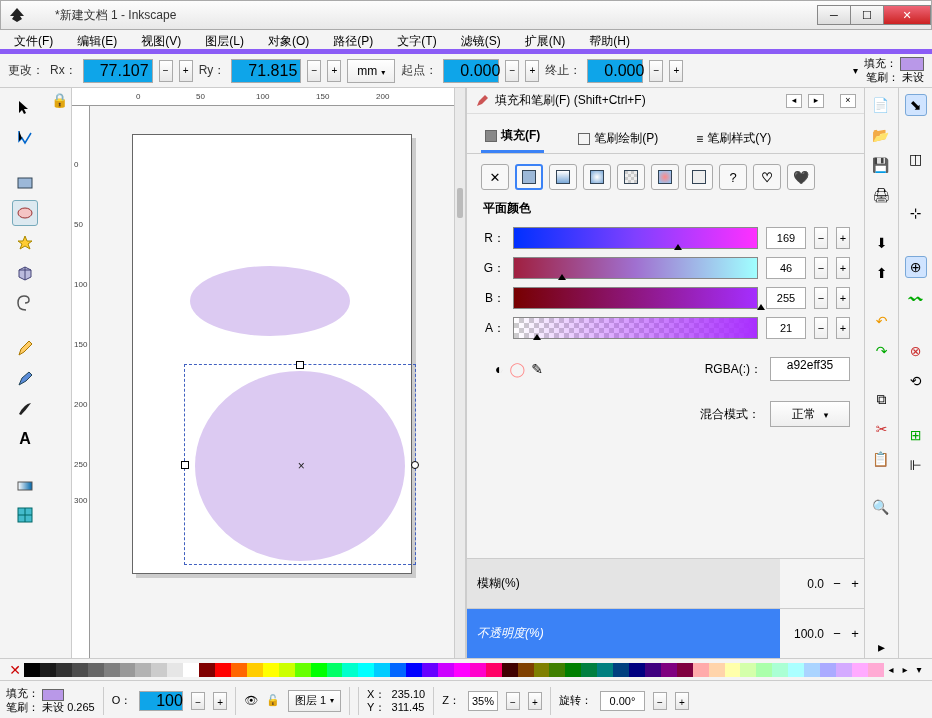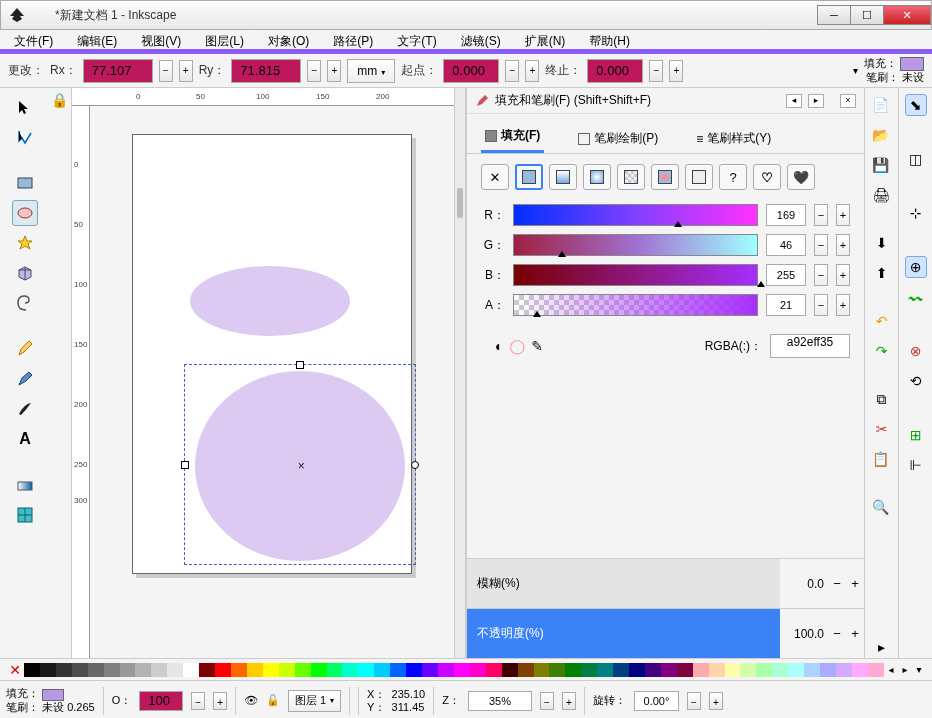--- a/index.html
+++ b/index.html
@@ -9,21 +9,21 @@
 .titlebar-icon { width: 16px; height: 16px; margin-right: 6px; }
 .title-text { font-size: 12px; color: #333; flex: 1; margin-left: 24px; }
 .winbtn { width: 34px; height: 20px; border: 1px solid #888; background: linear-gradient(#f8f8f8,#ddd); display: flex; align-items: center; justify-content: center; font-size: 11px; margin-left: -1px; }
 .winbtn.close { background: linear-gradient(#e67,#c22); color: #fff; width: 48px; border-top-right-radius: 0; }
 
 .menubar { height: 24px; background: #f4f4f4; border-bottom: 5px solid #8b5cf6; display: flex; padding-left: 6px; gap: 8px; }
 .menu-item { padding: 3px 8px; font-size: 12px; cursor: pointer; }
 
 .optbar { height: 34px; background: #f4f4f4; border-bottom: 1px solid #ccc; display: flex; align-items: center; padding: 0 8px; gap: 6px; font-size: 12px; }
 .optbar .lbl { color: #333; }
-.numbox { width: 70px; height: 24px; border: 1px solid #aaa; background: #be185d; display: flex; align-items: center; padding: 0 8px; font-size: 13px; }
+.numbox { width: 70px; height: 24px; border: 1px solid #aaa; background: #0ea5e9; display: flex; align-items: center; padding: 0 16px; font-size: 16px; }
 .stepbtn { width: 14px; height: 22px; border: 1px solid #aaa; background: linear-gradient(#fff,#e8e8e8); font-size: 10px; text-align: center; line-height: 20px; cursor: pointer; }
 .unitbox { width: 48px; height: 24px; border: 1px solid #aaa; background: linear-gradient(#fff,#eee); text-align: center; line-height: 22px; font-size: 12px; position: relative; }
 .unitbox::after { content:"▾"; font-size:8px; margin-left:4px;}
 .fill-swatch { width: 24px; height: 14px; background: #b998e8; border: 1px solid #666; }
 
 .mainrow { display: flex; height: 570px; }
 
 .toolbox { width: 50px; background: #f4f4f4; display: flex; flex-direction: column; align-items: center; padding-top: 6px; gap: 4px; }
 .toolbox.left2 { width: 22px; padding-top: 4px; gap: 20px; border-right: 1px solid #ccc; }
 .tool { width: 26px; height: 26px; border: 1px solid transparent; border-radius: 3px; display: flex; align-items: center; justify-content: center; font-size: 14px; cursor: pointer; }
@@ -86,41 +86,41 @@
 .picker-icons { display: flex; gap: 6px; margin-right: auto; margin-left: 14px;}
 .picker-icons span { font-size: 14px; cursor: pointer;}
 
 .blend-row { display: flex; justify-content: flex-end; align-items: center; gap: 10px; padding: 6px 14px 12px; font-size: 12px; }
 .blend-sel { width: 80px; height: 26px; border: 1px solid #aaa; background: linear-gradient(#fff,#eee); text-align: center; line-height: 24px; position: relative; }
 .blend-sel::after{content:"▾"; margin-left:8px; font-size:9px;}
 
 .slider-line { display: flex; align-items: center; font-size: 12px; border-top: 1px solid #ccc;}
 .slider-line .label-box { padding: 16px 10px; }
 .slider-line.blur .label-box { background: #e4e4e4; flex: 1; }
-.slider-line.opac .label-box { background: #3b82f6; color: #fff; flex: 1; }
+.slider-line.opac .label-box { background: #3b82f6; color: #fff; flex: 1; font-style: italic; }
 .slider-line .valtxt { width: 48px; text-align: right; padding-right: 4px;}
 .slider-line .pm-btn { width: 18px; font-size: 13px; text-align: center; cursor: pointer; }
 
 .side-toolbar { width: 34px; background: #f4f4f4; display: flex; flex-direction: column; align-items: center; padding-top: 6px; gap: 8px; border-left: 1px solid #ccc;}
 .side-tool { width: 22px; height: 22px; display: flex; align-items: center; justify-content: center; font-size: 14px; cursor: pointer; border-radius: 3px;}
 .side-tool.sel { background: #d0e4ff; border: 1px solid #7aa8d8; }
 
 .palette-row { height: 22px; display: flex; align-items: center; padding: 0 6px; border-top: 1px solid #ccc; background: #f4f4f4;}
 .palette-row .x { width: 18px; font-size: 14px; color: #c00; text-align:center; cursor:pointer;}
 .palette { flex: 1; height: 14px; display: flex; }
 .palette .sw { flex: 1; cursor: pointer; }
 .palette-row .arrow { width:14px; font-size:10px; text-align:center; cursor:pointer;}
 
 .statusbar { height: 40px; background: #f4f4f4; border-top: 1px solid #ccc; display: flex; align-items: center; font-size: 11px; padding: 0 6px; gap: 8px; }
 .status-swatch { width: 22px; height: 12px; background: #b998e8; border: 1px solid #666;}
 .status-sep { width: 1px; height: 28px; background: #ccc; }
 .layer-sel { height: 22px; border: 1px solid #aaa; background: linear-gradient(#fff,#eee); padding: 0 6px; font-size: 11px; display: flex; align-items: center;}
 .layer-sel::after{content:" ▾"; font-size:8px; margin-left:4px;}
 .hint { flex: 0 1 auto; font-size: 11px; line-height: 13px; }
-.zoom { width: 64px; height: 20px; border: 1px solid #aaa; background: #fff; text-align: center; font-size: 11px; line-height: 18px;}
+.zoom { width: 30px; height: 20px; border: 1px solid #aaa; background: #fff; text-align: center; font-size: 11px; line-height: 18px;}
 
 </style>
 </head>
 <body>
 
 <div class="titlebar">
   <svg class="titlebar-icon" viewBox="0 0 16 16">
       <polygon points="8,1 15,9 11,9 13,12 8,15 3,12 5,9 1,9" fill="#222"></polygon>
     </svg>
   <span class="title-text">*新建文档 1 - Inkscape</span>
@@ -283,21 +283,21 @@
 
   <div class="panel-gutter">
       <div class="grip"></div>
     </div>
 
   <div class="dock">
     <div class="dock-header">
       <svg class="paint-icon" viewBox="0 0 14 14">
           <path d="M2 12 L4 7 L10 1 L13 4 L7 10 Z" fill="#c55"></path>
         </svg>
-      <span>填充和笔刷(F)  (Shift+Shift+F)</span>
+      <span>填充和笔刷(F)  (Shift+Ctrl+F)</span>
       <div class="spacer"></div>
       <div class="mini-btn">◂</div>
       <div class="mini-btn">▸</div>
       <div class="mini-btn" style="margin-left:10px">×</div>
     </div>
 
     <div class="tabrow">
       <div class="tab active">
           <span class="tab-ico" style="background:#888"></span>
           <span>填充(F)</span>
@@ -330,20 +330,21 @@
           <div class="pm-inner-rg" style="background:radial-gradient(#f88,#8cf)"></div>
         </div>
       <div class="pm">
           <div class="pm-inner-flat" style="background:#eee"></div>
         </div>
       <div class="pm">?</div>
       <div class="pm" style="font-weight:900">♡</div>
       <div class="pm">🖤</div>
     </div>
 
+    <div class="section-lbl">平面颜色</div>
 
 
     <div class="channel-row">
       <span class="ch-lbl">R：</span>
       <div class="ch-slider grad-r">
           <div class="ch-marker" style="left:66%"></div>
         </div>
       <div class="ch-val">169</div>
       <div class="ch-step">−</div>
       <div class="ch-step">+</div>
@@ -379,20 +380,24 @@
     <div class="rgba-row">
       <div class="picker-icons">
         <span>◐</span>
         <span style="color:#f88">◯</span>
         <span>✎</span>
       </div>
       <span>RGBA(:)：</span>
       <div class="rgba-input">a92eff35</div>
     </div>
 
+    <div class="blend-row">
+      <span>混合模式：</span>
+      <div class="blend-sel">正常</div>
+    </div>
 
     <div style="flex:1"></div>
 
     <div class="slider-line blur">
       <div class="label-box"><span>模糊(%)</span></div>
       <span class="valtxt">0.0</span>
       <span class="pm-btn">−</span>
       <span class="pm-btn">+</span>
     </div>
     <div class="slider-line opac">

